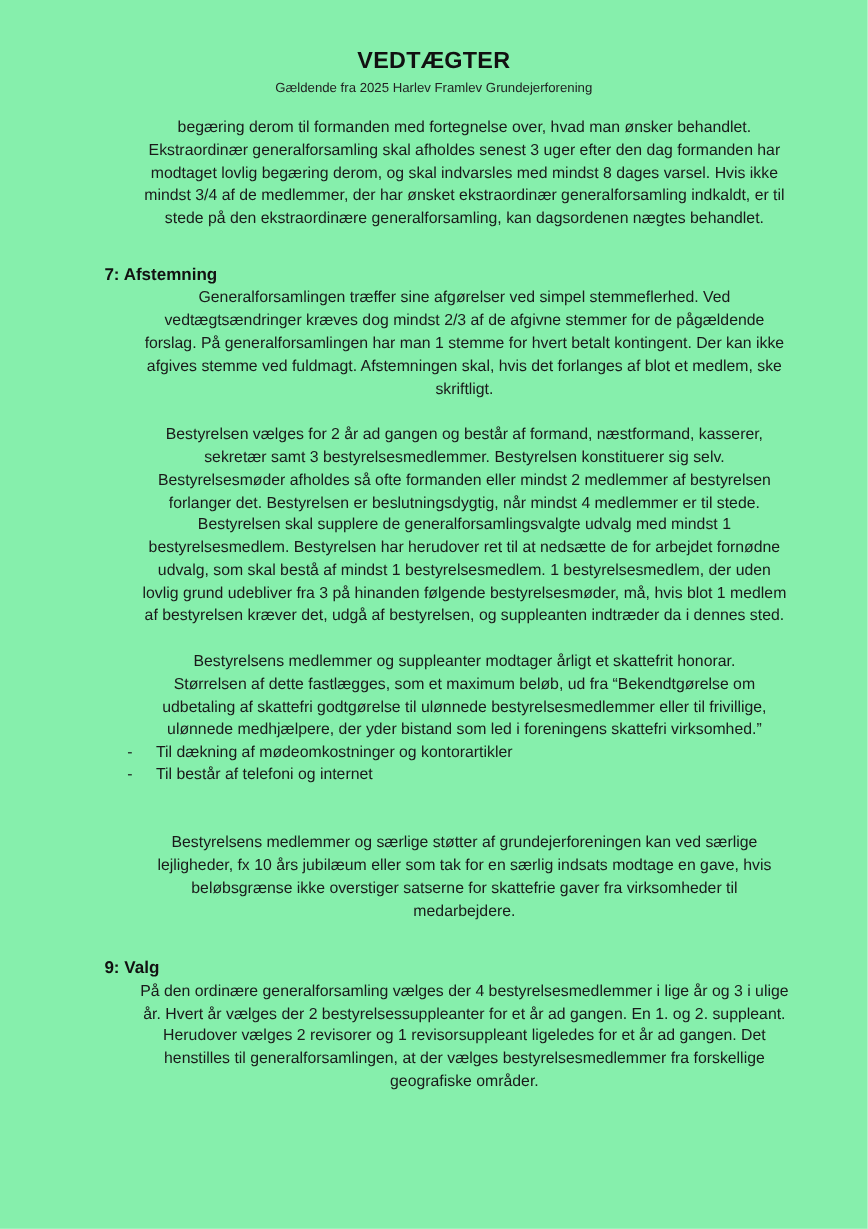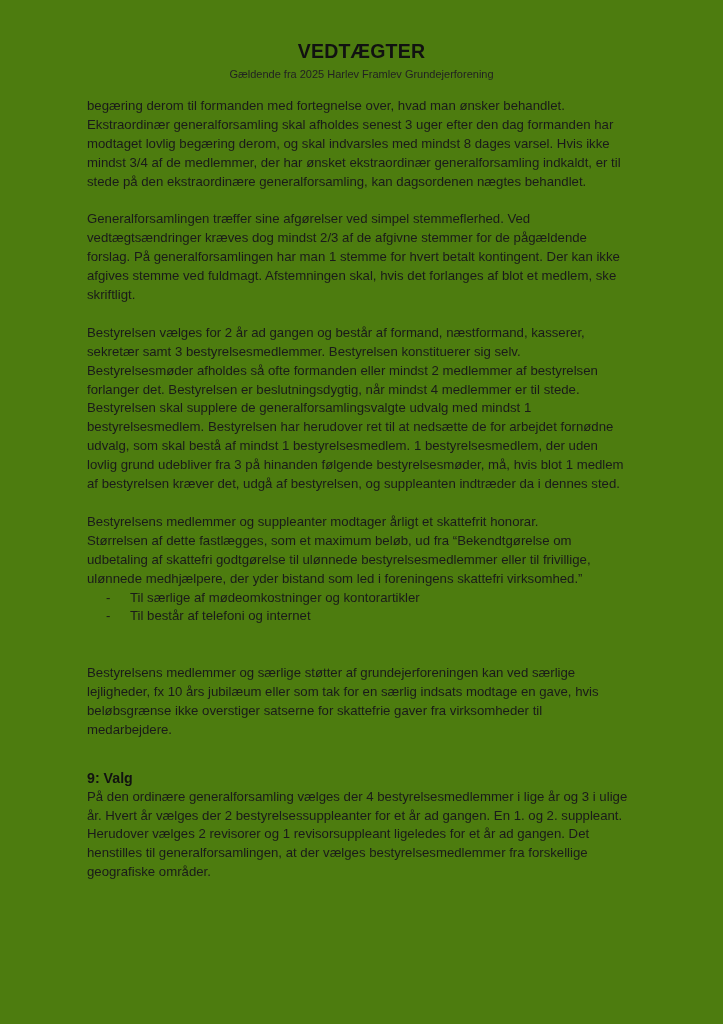--- a/index.html
+++ b/index.html
@@ -14,21 +14,21 @@
       position: relative;
       font-family: "Liberation Sans", sans-serif;
       color: #1a1a1a;
     }
     .page {
       position: absolute;
       left: 0;
       top: 0;
       width: 723px;
       height: 1024px;
-      background: #4d7c0f;
+      background: #86efac;
     }
     .header {
       position: absolute;
       left: 0;
       top: 40px;
       width: 723px;
       text-align: center;
     }
     .title {
       font-size: 19.5px;
@@ -47,20 +47,21 @@
       position: absolute;
       left: 87px;
       top: 97px;
       width: 600px;
       font-size: 13.2px;
       line-height: 18.9px;
     }
     .para {
       margin: 0;
       white-space: pre-line;
+      text-align: center;
     }
     .gap {
       height: 18.9px;
     }
     .section-heading {
       font-weight: bold;
       font-size: 14.2px;
       line-height: 19px;
       margin-top: 10px;
       color: #111111;
@@ -94,20 +95,21 @@
 
     <p class="para">begæring derom til formanden med fortegnelse over, hvad man ønsker behandlet.
 Ekstraordinær generalforsamling skal afholdes senest 3 uger efter den dag formanden har
 modtaget lovlig begæring derom, og skal indvarsles med mindst 8 dages varsel. Hvis ikke
 mindst 3/4 af de medlemmer, der har ønsket ekstraordinær generalforsamling indkaldt, er til
 stede på den ekstraordinære generalforsamling, kan dagsordenen nægtes behandlet.</p>
 
     <div class="gap"></div>
 
     <div class="section">
+      <div class="section-heading">7: Afstemning</div>
       <p class="para">Generalforsamlingen træffer sine afgørelser ved simpel stemmeflerhed. Ved
 vedtægtsændringer kræves dog mindst 2/3 af de afgivne stemmer for de pågældende
 forslag. På generalforsamlingen har man 1 stemme for hvert betalt kontingent. Der kan ikke
 afgives stemme ved fuldmagt. Afstemningen skal, hvis det forlanges af blot et medlem, ske
 skriftligt.</p>
     </div>
 
     <div class="gap"></div>
 
     <div class="section">
@@ -124,21 +126,21 @@
       <div class="gap"></div>
 
       <p class="para">Bestyrelsens medlemmer og suppleanter modtager årligt et skattefrit honorar.
 Størrelsen af dette fastlægges, som et maximum beløb, ud fra “Bekendtgørelse om
 udbetaling af skattefri godtgørelse til ulønnede bestyrelsesmedlemmer eller til frivillige,
 ulønnede medhjælpere, der yder bistand som led i foreningens skattefri virksomhed.”</p>
 
       <ul class="bullets">
         <li>
           <span class="dash">-</span>
-          <span>Til særlige af mødeomkostninger og kontorartikler</span>
+          <span>Til dækning af mødeomkostninger og kontorartikler</span>
         </li>
         <li>
           <span class="dash">-</span>
           <span>Til består af telefoni og internet</span>
         </li>
       </ul>
 
       <div class="gap"></div>
 
 

